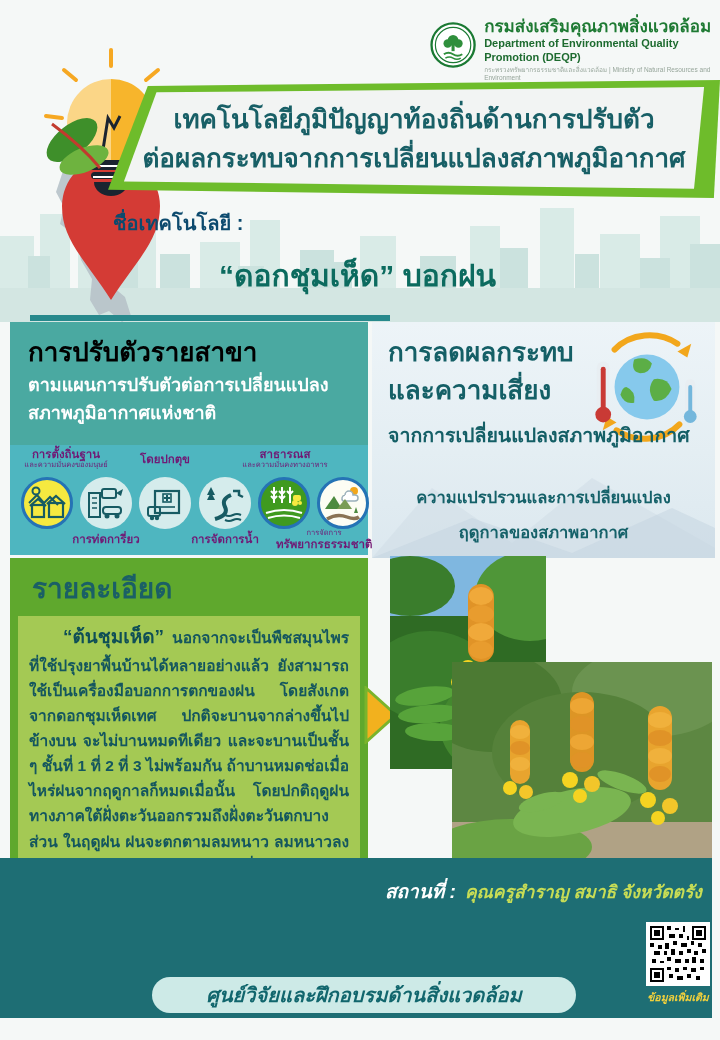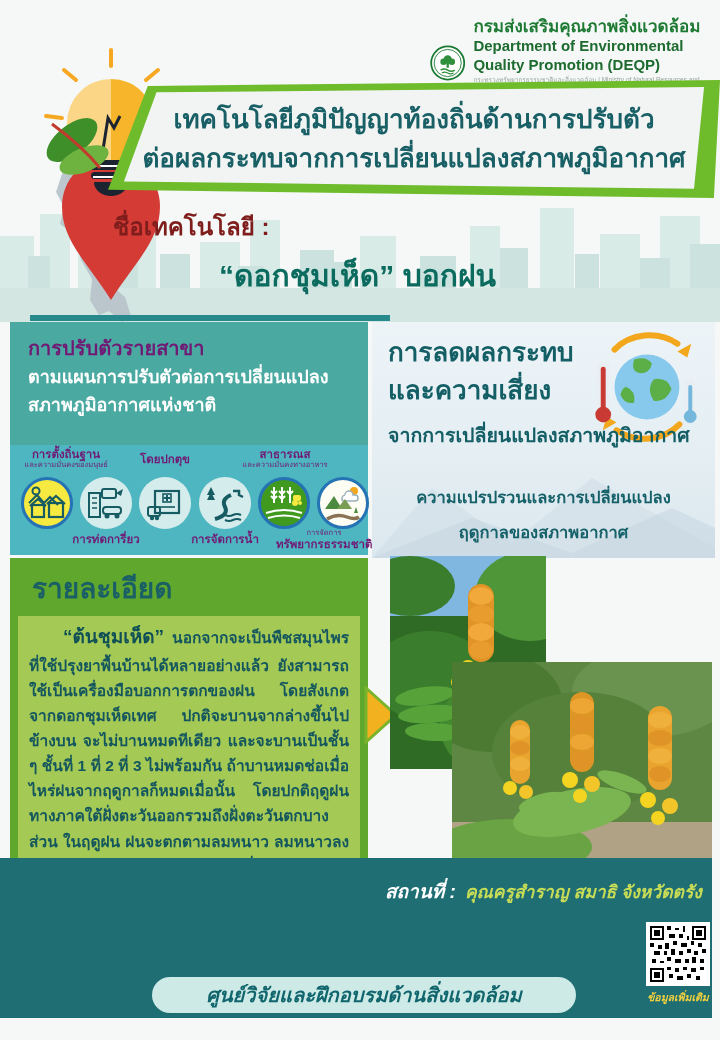--- a/index.html
+++ b/index.html
@@ -1,48 +1,48 @@
 <!DOCTYPE html>
 <html><head>
 <meta charset="utf-8">
 <style>
   * { margin:0; padding:0; box-sizing:border-box; }
   body { font-family:"Liberation Sans","DejaVu Sans",sans-serif; background:#e9edec; }
   .poster { position:relative; width:720px; height:1040px; background:#f5f8f7; overflow:hidden; margin:0 auto; }
 
   
-  .logo { position:absolute; top:16px; left:430px; width:288px; display:flex; align-items:flex-end; gap:8px; }
+  .logo { position:absolute; top:16px; left:430px; width:288px; display:flex; align-items:flex-start; gap:8px; }
   .logo-text { display:flex; flex-direction:column; line-height:1.25; }
   .logo-th { font-size:17px; font-weight:bold; color:#1e7a33; }
-  .logo-en { font-size:15px; font-weight:bold; color:#1d6b2f; }
+  .logo-en { font-size:11px; font-weight:bold; color:#1d6b2f; }
   .logo-min { font-size:6.5px; color:#97a69b; margin-top:1px; }
 
   
   .hero { position:absolute; left:6px; top:28px; width:205px; height:300px; }
 
   
   .banner-outer { position:absolute; left:108px; top:80px; width:612px; height:118px;
     background:#6ebc2b; clip-path:polygon(6.5% 5%, 100% 0%, 99% 100%, 0% 93%); }
   .banner-inner { position:absolute; left:118px; top:86px; width:592px; height:106px;
     background:#f2f4f3; clip-path:polygon(6.5% 6%, 99% 1%, 97.3% 97%, 1% 90%);
     display:flex; flex-direction:column; justify-content:center; align-items:center; }
   .banner-line { font-size:26px; font-weight:bold; color:#185f66; line-height:1.5; white-space:nowrap; }
 
   
   .skyline { position:absolute; left:0; top:196px; width:720px; height:126px; }
 
-  .tech-label { position:absolute; left:113px; top:207px; font-size:24px; font-weight:bold; color:#7f1d1d; }
+  .tech-label { position:absolute; left:113px; top:207px; font-size:20px; font-weight:bold; color:#0c4a6e; }
   .tech-name { position:absolute; left:0; top:252px; width:715px; text-align:center;
     font-size:30px; font-weight:bold; color:#0c6b5f; }
   .divider-bar { position:absolute; left:30px; top:315px; width:360px; height:6px; background:#27898c; }
 
   
   .adapt-box { position:absolute; left:10px; top:322px; width:358px; height:233px; background:#4aa9a1; }
   .adapt-head { padding:12px 16px 0 18px; }
-  .adapt-title { font-size:20px; font-weight:bold; color:#701a75; line-height:1.4; }
+  .adapt-title { font-size:26px; font-weight:bold; color:#000000; line-height:1.4; }
   .adapt-sub { font-size:18px; font-weight:bold; color:#ffffff; line-height:1.55; margin-top:2px; width:330px; }
   .sector-strip { position:absolute; left:0; bottom:0; width:358px; height:110px; background:#4eb6c0; }
   .sector-circle { position:absolute; width:52px; height:52px; border-radius:50%;
     display:flex; align-items:center; justify-content:center; top:32px; }
   .sc-plain { background:#d5ecec; }
   .sc-yellow { background:#f6e940; border:3px solid #2573b5; }
   .sc-green { background:#3f9a1f; border:3px solid #2573b5; }
   .sc-white { background:#fdfdf4; border:3px solid #2573b5; }
   .sector-label { position:absolute; color:#701a75; text-align:center; line-height:1.15; }
   .sector-label .big { font-size:11.5px; font-weight:bold; display:block; }

